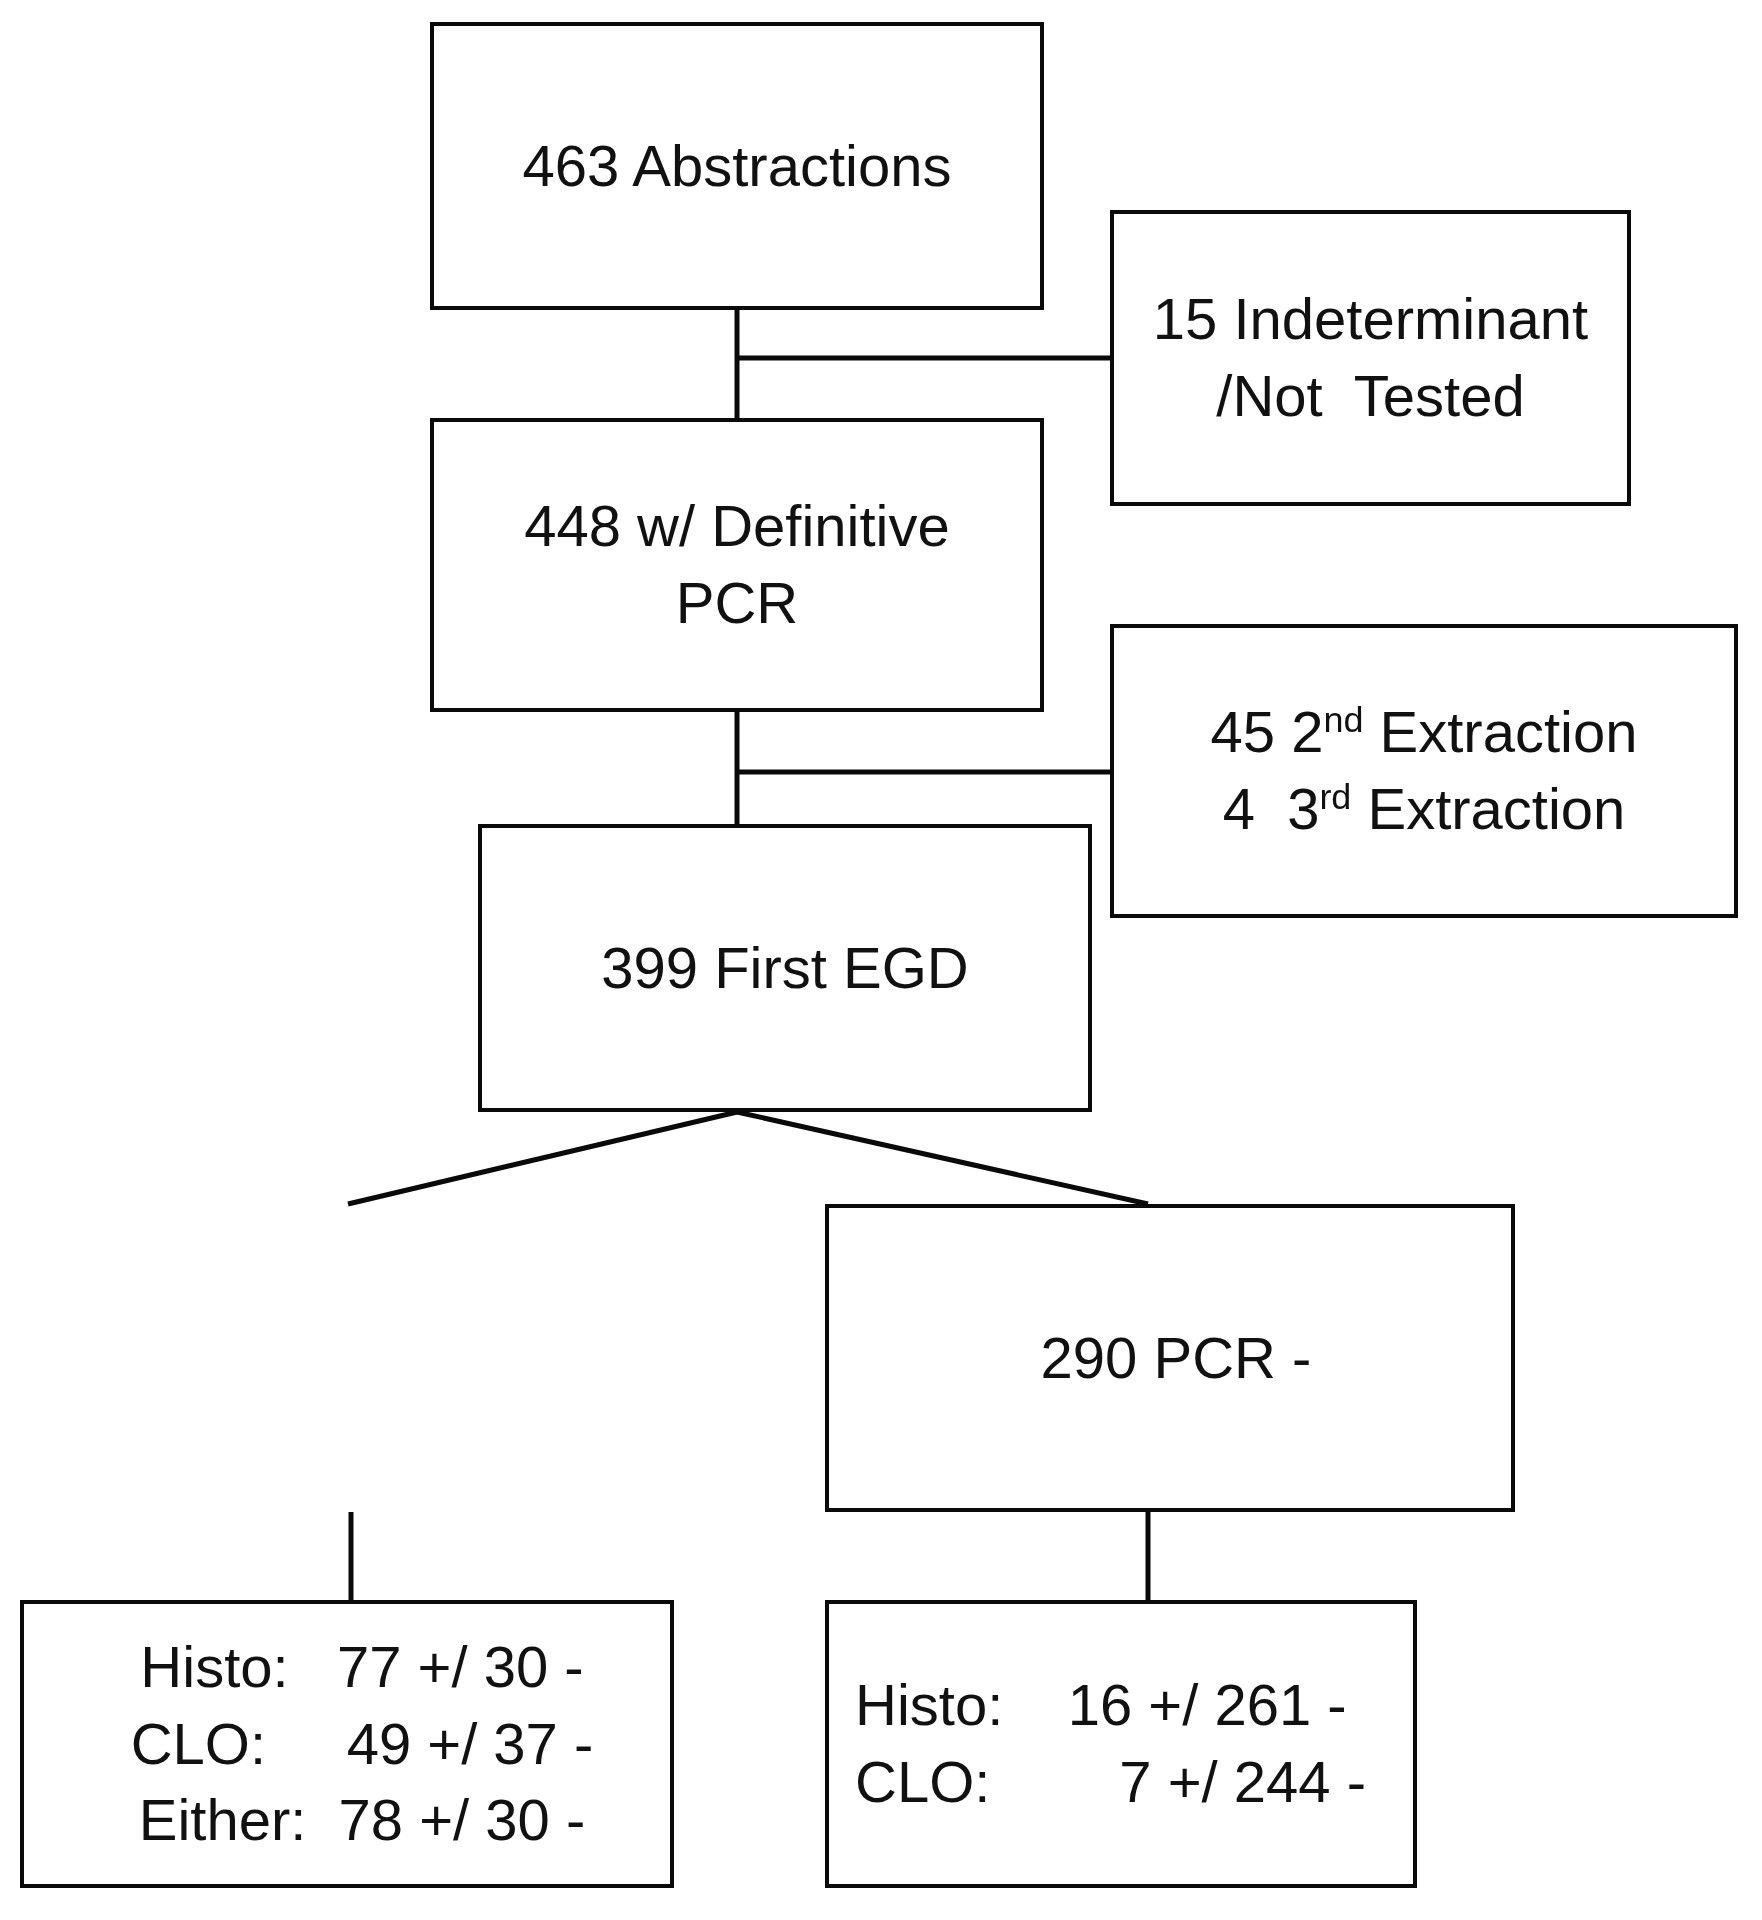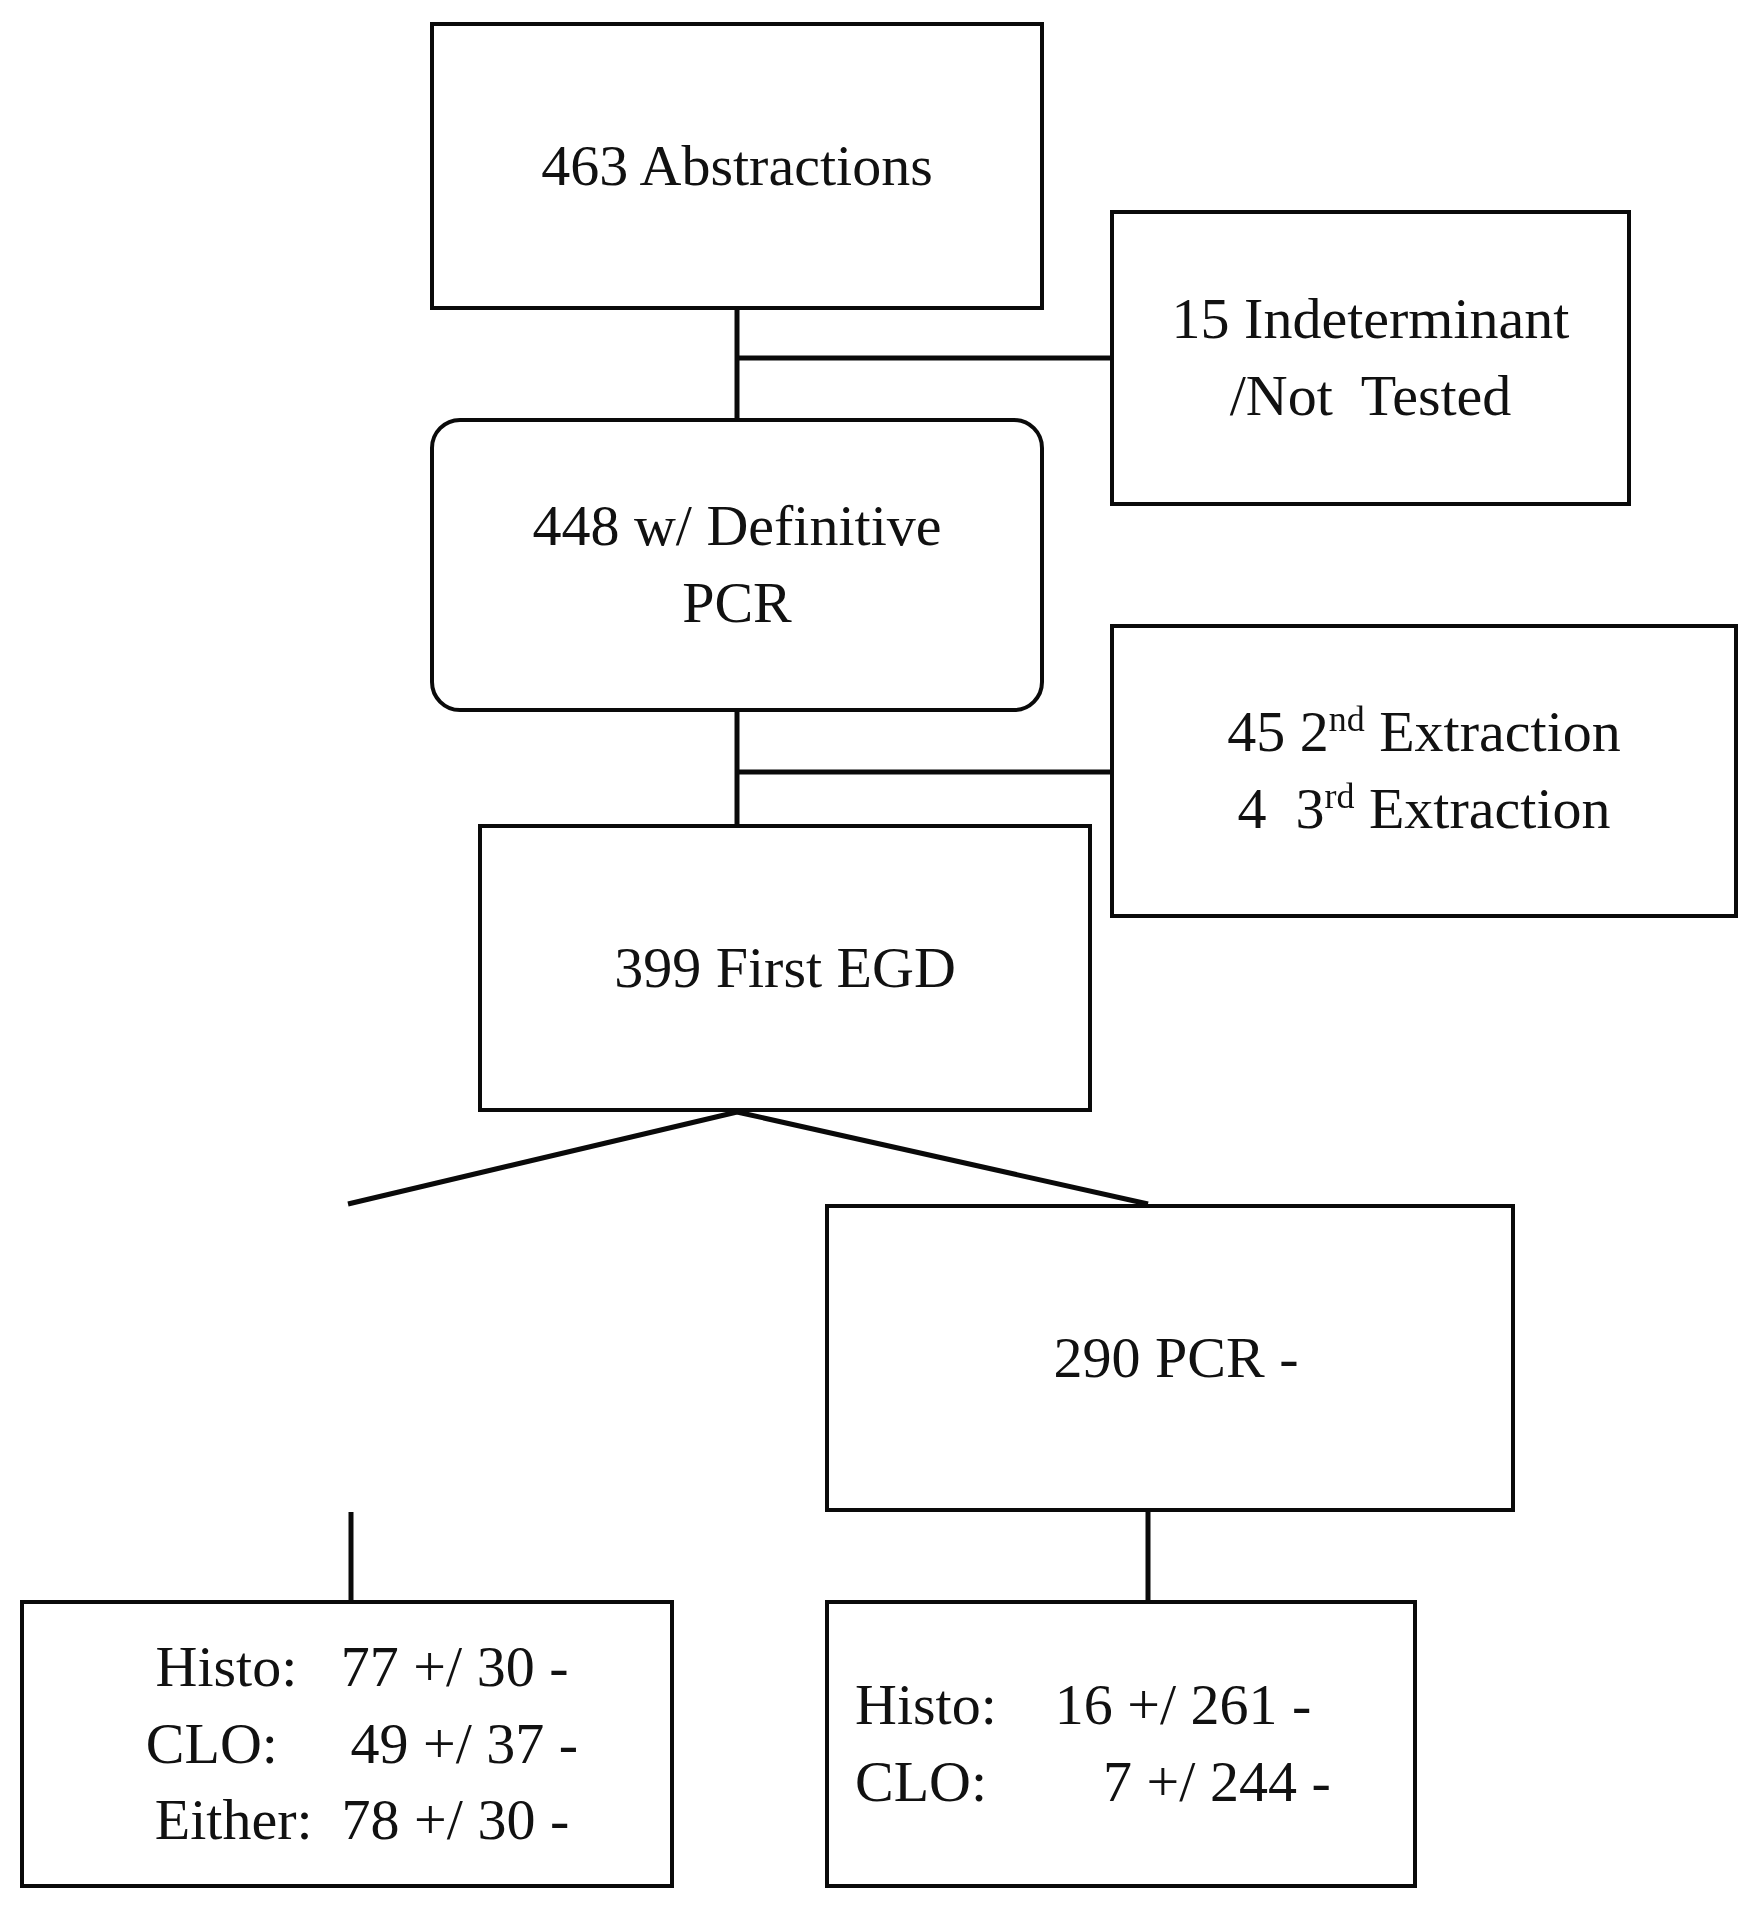--- a/index.html
+++ b/index.html
@@ -33,40 +33,38 @@
     border: 4px solid #0a0a0a;
     background: #ffffff;
     display: flex;
     flex-direction: column;
     align-items: center;
     justify-content: center;
     text-align: center;
     line-height: 1.32;
     color: #111111;
     z-index: 2;
-    font-family: Liberation Serif, serif;
   }
   .node .ln {
     display: block;
     white-space: pre;
   }
 
   
   #node-abstractions {
     left: 430px;  top: 22px;   width: 614px; height: 288px;
     font-size: 58px;
   }
   #node-indeterminant {
     left: 1110px; top: 210px;  width: 521px; height: 296px;
     font-size: 58px;
   }
   #node-definitive-pcr {
     left: 430px;  top: 418px;  width: 614px; height: 294px;
     font-size: 58px;
-    border-radius: 30px;
   }
   #node-extractions {
     left: 1110px; top: 624px;  width: 628px; height: 294px;
     font-size: 58px;
   }
   #node-first-egd {
     left: 430px;  top: 824px;  width: 614px; height: 288px;
     font-size: 58px;
     margin-left: 48px;
   }

